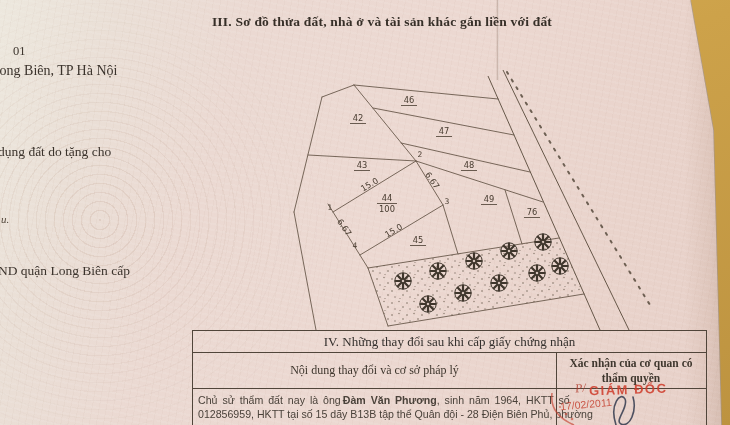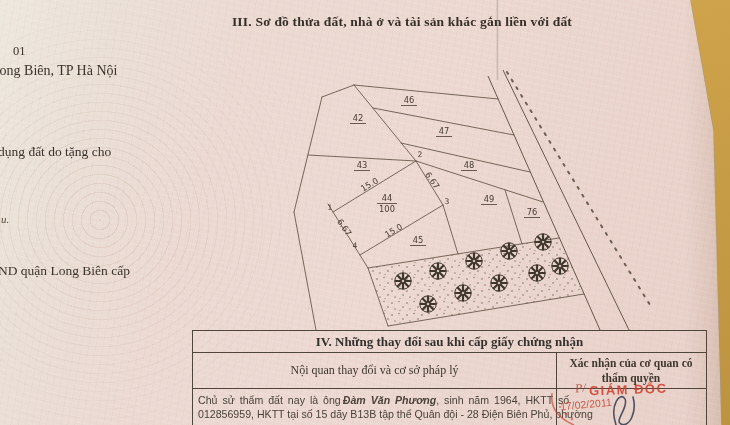--- a/index.html
+++ b/index.html
@@ -18,38 +18,38 @@
     mask-image:radial-gradient(circle at 50% 50%,#000 0%,transparent 68%);}
   .crease1{left:496px;top:0;width:3px;height:80px;
     background:linear-gradient(to right,rgba(120,95,80,0),rgba(120,95,80,.28),rgba(255,255,255,.25));}
   .edge-shade{right:0;top:0;width:46px;height:425px;
     background:linear-gradient(to right,transparent,rgba(140,100,70,.10) 55%,rgba(120,85,55,.20));}
   
   .desk{left:0;top:0;width:730px;height:425px;
     background:linear-gradient(160deg,#d8b258 0%,#cda24a 40%,#bd9340 100%);
     clip-path:polygon(691px 0px,730px 0px,730px 425px,722px 425px,714px 130px);}
   
-  .title3{left:192px;top:14px;width:420px;text-align:center;font-weight:bold;font-size:13.5px;letter-spacing:.2px;color:#362f28;}
+  .title3{left:172px;top:14px;width:420px;text-align:center;font-weight:bold;font-size:13.5px;letter-spacing:.2px;color:#362f28;}
   .m1{left:13px;top:44px;font-size:12.5px;}
   .m2{left:-9px;top:63px;font-size:14px;}
   .m3{left:-2px;top:144px;font-size:13.5px;}
   .m4{left:1px;top:213px;font-size:11px;font-style:italic;color:#55493d;}
   .m5{left:-2px;top:263px;font-size:13.5px;}
   
   .tbl{left:192px;top:330px;width:515px;height:95px;border:1.4px solid #50453a;border-bottom:none;box-sizing:border-box;}
   .tbl .trow{position:absolute;left:0;width:100%;box-sizing:border-box;}
-  .tbl-title{top:0;height:22px;border-bottom:1.4px solid #50453a;text-align:center;font-weight:bold;font-size:13px;padding-top:3px;color:#34302d;}
+  .tbl-title{top:0;height:22px;border-bottom:1.4px solid #50453a;text-align:center;font-weight:normal;font-size:13px;padding-top:3px;color:#34302d;}
   .thead{top:22px;height:36px;border-bottom:1.4px solid #50453a;}
   .tbody{top:58px;height:37px;}
   .cell-l{position:absolute;left:0;top:0;width:363px;height:100%;box-sizing:border-box;}
   .cell-r{position:absolute;left:363px;top:0;width:149px;height:100%;border-left:1.4px solid #50453a;box-sizing:border-box;}
   .thead .cell-l{display:flex;align-items:center;justify-content:center;font-size:12px;color:#3f372e;}
   .thead .cell-r{display:flex;align-items:center;justify-content:center;text-align:center;font-size:11.5px;line-height:1.25;color:#3f372e;padding:0 6px;font-weight:bold;}
   .content{font-family:"Liberation Sans",sans-serif;font-size:10.6px;color:#4a423a;padding:5px 0 0 5px;white-space:nowrap;line-height:13.5px;}
-  .content .nm{font-weight:bold;margin-left:2px;font-style:italic;}
+  .content .nm{font-weight:bold;margin-left:2px;}
   .content .ws{word-spacing:2px;}
   
   .stamp-title{left:589px;top:382px;color:#cf3b2a;font-weight:bold;font-size:13px;letter-spacing:1.5px;transform:rotate(-2deg);opacity:.85;font-family:"Liberation Sans",sans-serif;}
   .stamp-prefix{left:575px;top:381px;color:#b03527;font-size:12px;font-style:italic;transform:rotate(-6deg);opacity:.8;}
   .stamp-date{left:560px;top:398px;color:#c5402f;font-size:10.5px;transform:rotate(-5deg);opacity:.85;font-family:"Liberation Sans",sans-serif;}
   svg.overlay{left:0;top:0;pointer-events:none;}
   svg .lbl{font-family:"DejaVu Sans",sans-serif;font-size:8.3px;fill:#473b2f;text-anchor:middle;}
   svg .pt{font-family:"DejaVu Sans",sans-serif;font-size:7.6px;fill:#473b2f;text-anchor:middle;}
 </style>
 </head>
@@ -65,21 +65,21 @@
 
   <div class="abs m1">01</div>
   <div class="abs m2">Long Biên, TP Hà Nội</div>
   <div class="abs m3">dụng đất do tặng cho</div>
   <div class="abs m4">u.</div>
   <div class="abs m5">ND quận Long Biên cấp</div>
 
   <div class="abs tbl">
     <div class="trow tbl-title">IV. Những thay đổi sau khi cấp giấy chứng nhận</div>
     <div class="trow thead">
-      <div class="cell-l">Nội quan thay đổi và cơ sở pháp lý</div>
+      <div class="cell-l">Nội dung thay đổi và cơ sở pháp lý</div>
       <div class="cell-r">Xác nhận của cơ quan có thẩm quyền</div>
     </div>
     <div class="trow tbody">
       <div class="cell-l content">
         <div class="ws"><span>Chủ sử thẩm đất nay là ông</span><span class="nm">Đàm Văn Phương</span><span>, sinh năm 1964, HKTT số</span></div>
         <div>012856959, HKTT tại số 15 dãy B13B tập thể Quân đội - 28 Điện Biên Phủ, phường</div>
       </div>
       <div class="cell-r"></div>
     </div>
   </div>

